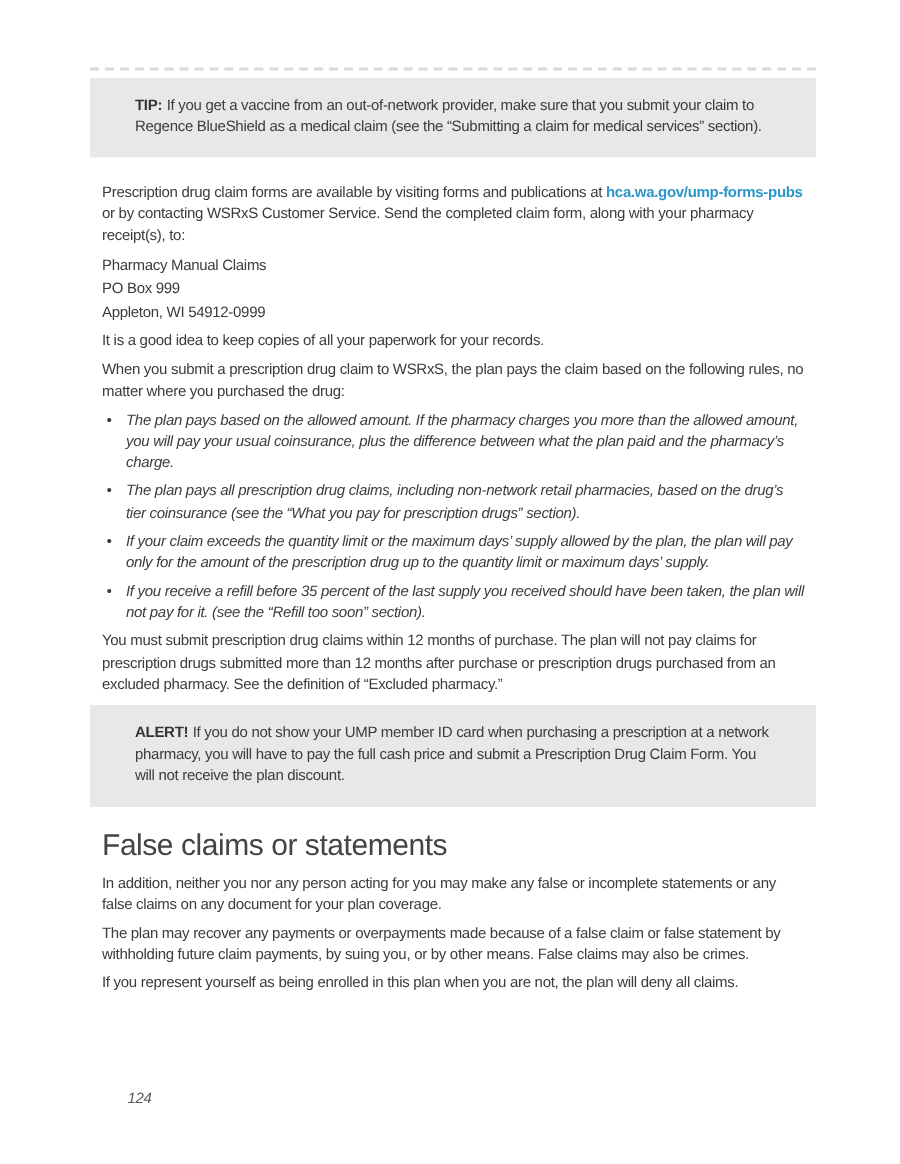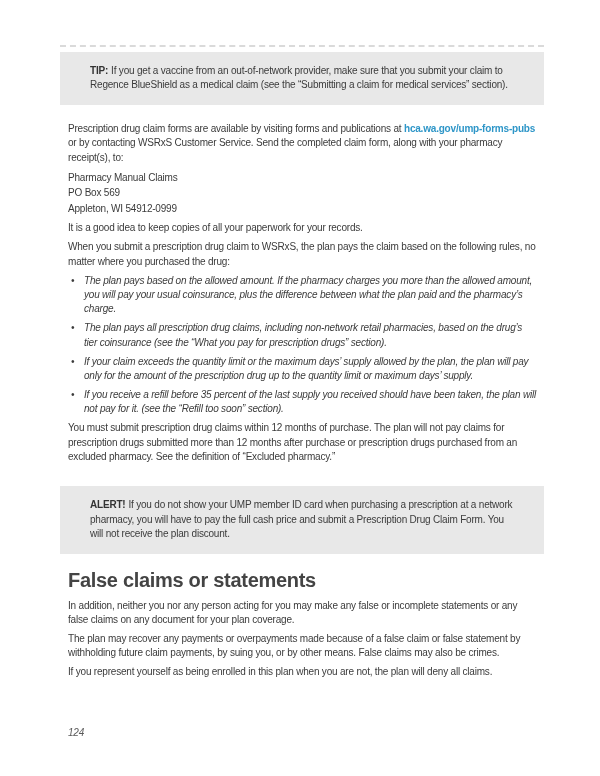--- a/index.html
+++ b/index.html
@@ -48,32 +48,32 @@
     top: 0;
     color: #3b3b3b;
   }
   a.inline-link {
     color: #2e96c8;
     font-weight: 700;
     text-decoration: none;
     cursor: pointer;
     text-align: right;
   }
-  .alert-box { margin-top: 22px; }
+  .alert-box { margin-top: 6px; }
   h1.section-heading {
     margin: 15px 0 7px 0;
     font-size: 20px;
     line-height: 23px;
-    font-weight: 700;
+    font-weight: 400;
     letter-spacing: -0.3px;
     color: #444444;
   }
   .footer {
     position: absolute;
-    left: 68px;
+    left: 85px;
     right: 66px;
     bottom: 36px;
     display: flex;
     justify-content: space-between;
     align-items: baseline;
     font-style: italic;
     font-size: 10px;
     color: #595959;
   }
 </style>
@@ -87,21 +87,21 @@
   <div class="note-box">
     <p><strong>TIP:</strong><span>If you get a vaccine from an out-of-network provider, make sure that you submit your claim to Regence BlueShield as a medical claim (see the “Submitting a claim for medical services” section).</span></p>
   </div>
 
   <div class="content content-1">
 
     <p class="para"><span>Prescription drug claim forms are available by visiting forms and publications at </span><a class="inline-link">hca.wa.gov/ump-forms-pubs</a><span> or by contacting WSRxS Customer Service. Send the completed claim form, along with your pharmacy receipt(s), to:</span></p>
 
     <div class="address">
       <div>Pharmacy Manual Claims</div>
-      <div>PO Box 569</div>
+      <div>PO Box 999</div>
       <div>Appleton, WI 54912-0999</div>
     </div>
 
     <p class="para">It is a good idea to keep copies of all your paperwork for your records.</p>
 
     <p class="para">When you submit a prescription drug claim to WSRxS, the plan pays the claim based on the following rules, no matter where you purchased the drug:</p>
 
     <ul class="rules">
       <li>The plan pays based on the allowed amount. If the pharmacy charges you more than the allowed amount, you will pay your usual coinsurance, plus the difference between what the plan paid and the pharmacy’s charge.</li>
       <li>The plan pays all prescription drug claims, including non-network retail pharmacies, based on the drug’s tier coinsurance (see the “What you pay for prescription drugs” section).</li>

